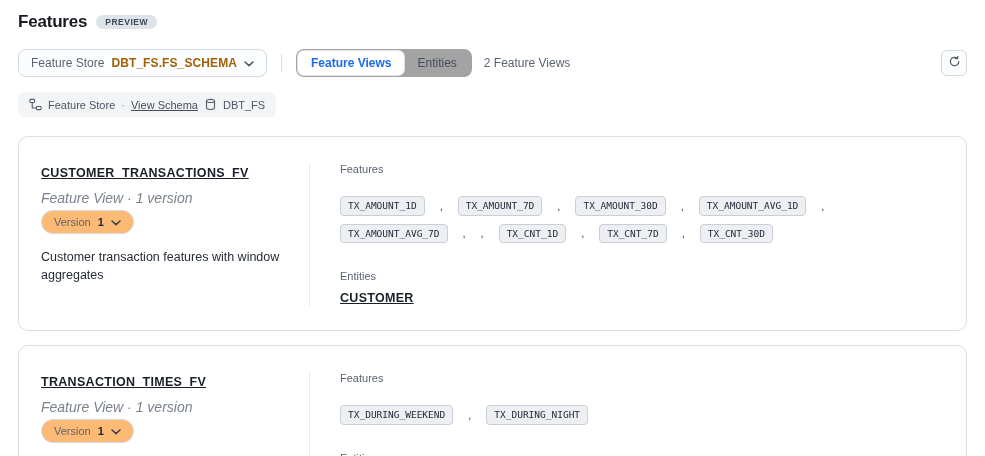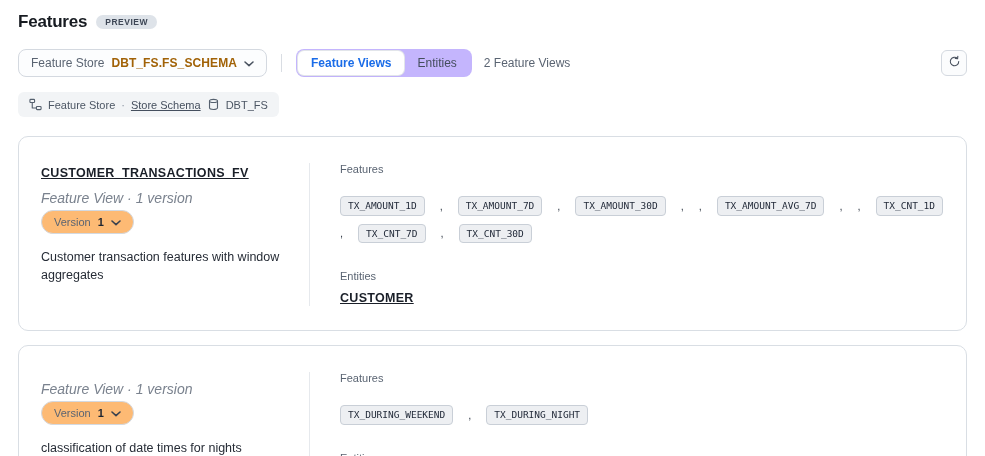--- a/index.html
+++ b/index.html
@@ -19,21 +19,21 @@
   .toolbar { margin-top: 17px; display: flex; align-items: center; }
   .store-select {
     display: inline-flex; align-items: center; gap: 7px;
     border: 1px solid #d4d9e0; border-radius: 8px; background: #fcfdfe;
     padding: 6px 12px; font-size: 12px; cursor: pointer; font-family: inherit;
   }
   .store-label { color: #5a6472; }
   .store-value { font-weight: 700; color: #a16207; letter-spacing: 0.1px; }
   .chev { display: inline-block; }
   .toolbar-divider { width: 1px; height: 18px; background: #d9dde3; margin: 0 14px; }
-  .segmented { display: flex; background: #c4b5fd; border-radius: 8px; padding: 2px; }
+  .segmented { display: flex; background: #a3a3a3; border-radius: 8px; padding: 2px; }
   .segment {
     border: none; background: transparent; font-family: inherit;
     font-size: 12px; font-weight: 500; color: #444e5d; padding: 5px 13px;
     border-radius: 6px; cursor: pointer; line-height: 1.2;
   }
   .segment.active { background: #ffffff; color: #1a6ce8; font-weight: 700; box-shadow: 0 0 0 1px #e2e5ea, 0 1px 2px rgba(20,30,50,.06); }
   .count-text { margin-left: 12px; font-size: 12px; color: #5a6472; }
   .refresh-btn {
     margin-left: auto; width: 26px; height: 26px; border: 1px solid #d4d9e0;
     border-radius: 6px; background: #fbfcfd; display: flex; align-items: center;
@@ -129,21 +129,21 @@
     <div class="breadcrumb">
       <span class="bc-icon">
         <svg width="13" height="13" viewBox="0 0 14 14" fill="none" stroke="#55606e" stroke-width="1.2" stroke-linecap="round" stroke-linejoin="round">
           <rect x="1" y="1.5" width="5" height="3.4" rx="0.8"></rect>
           <rect x="8" y="9.1" width="5" height="3.4" rx="0.8"></rect>
           <path d="M3.5 4.9v5.9h4.5"></path>
         </svg>
       </span>
       <span>Feature Store</span>
       <span class="sep">·</span>
-      <span class="view-schema-link">Store Schema</span>
+      <span class="view-schema-link">View Schema</span>
       <span class="bc-icon">
         <svg width="13" height="13" viewBox="0 0 14 14" fill="none" stroke="#55606e" stroke-width="1.2" stroke-linecap="round">
           <ellipse cx="7" cy="3.2" rx="4.3" ry="1.7"></ellipse>
           <path d="M2.7 3.2v7.4c0 1 1.9 1.8 4.3 1.8s4.3-.8 4.3-1.8V3.2"></path>
         </svg>
       </span>
       <span>DBT_FS</span>
     </div>
   </div>
 
@@ -168,39 +168,41 @@
     <div class="card-vdivider"></div>
     <div class="card-right">
       <div class="section-label">Features</div>
       <div class="chips">
             <span class="chip">TX_AMOUNT_1D</span>
             <span class="chip-comma">,</span>
             <span class="chip">TX_AMOUNT_7D</span>
             <span class="chip-comma">,</span>
             <span class="chip">TX_AMOUNT_30D</span>
             <span class="chip-comma">,</span>
+            <span class="chip">TX_AMOUNT_AVG_1D</span>
             <span class="chip-comma">,</span>
             <span class="chip">TX_AMOUNT_AVG_7D</span>
             <span class="chip-comma">,</span>
             <span class="chip-comma">,</span>
             <span class="chip">TX_CNT_1D</span>
             <span class="chip-comma">,</span>
             <span class="chip">TX_CNT_7D</span>
             <span class="chip-comma">,</span>
             <span class="chip">TX_CNT_30D</span>
           </div>
       <div class="entities-block">
         <div class="section-label">Entities</div>
         <div><a class="entity-link">CUSTOMER</a></div>
       </div>
     </div>
   </section>
 
   <section class="card">
     <div class="card-left">
+      <a class="card-title">TRANSACTION_TIMES_FV</a>
       <div class="card-meta">Feature View · 1 version</div>
       <div>
         <button class="version-pill">
           <span class="vp-label">Version</span>
           <span class="vp-value">1</span>
           <span>
             <svg width="10" height="6" viewBox="0 0 10 6" fill="none" stroke="#39424f" stroke-width="1.6" stroke-linecap="round" stroke-linejoin="round">
                   <path d="M1 1l4 3.6L9 1"></path>
                 </svg>
           </span>

